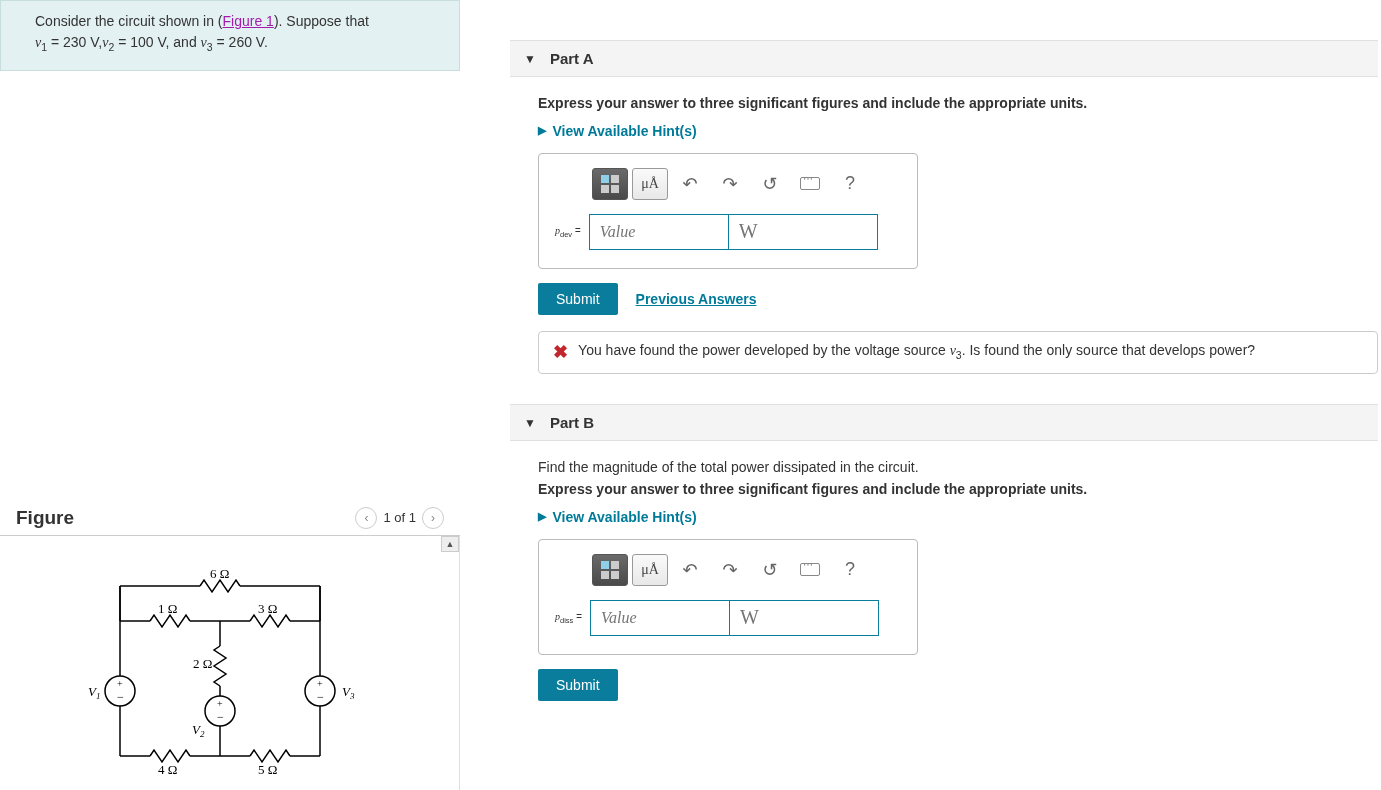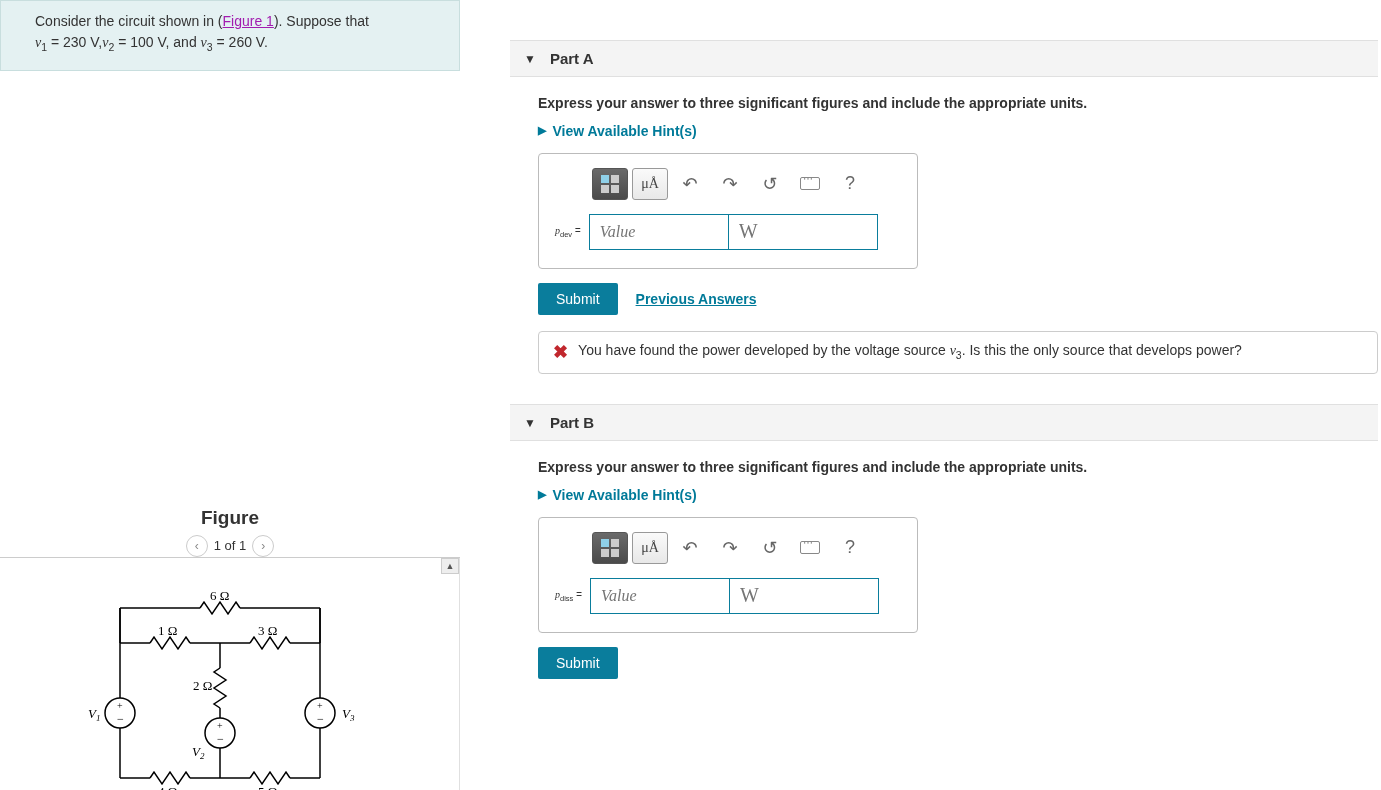--- a/index.html
+++ b/index.html
@@ -31,21 +31,20 @@
     color: #a21caf;
     text-decoration: underline;
   }
   .figure-header {
     display: flex;
     align-items: center;
     justify-content: space-between;
     padding: 0 16px;
     margin-top: 430px;
     border-bottom: 1px solid #ccc;
-    flex-direction: column;
   }
   .figure-title {
     font-size: 19px;
     font-weight: bold;
     color: #333;
     padding: 6px 0;
   }
   .figure-nav {
     display: flex;
     align-items: center;
@@ -377,31 +376,32 @@
         </div>
       </div>
       <div class="submit-row">
         <button class="submit-btn">Submit</button>
         <span class="prev-answers">Previous Answers</span>
       </div>
       <div class="feedback-box">
         <span class="x-icon">✖</span>
         <div class="feedback-text">
           <div class="sub">
-            <span>You have found the power developed by the voltage source </span><i class="math">v</i><span class="sub-s">3</span><span>. Is this the only source that develops power?</span>
+            <span>You have found the power developed by the voltage source </span><i class="math">v</i><span class="sub-s">3</span><span>. Is found the only source that develops power?</span>
           </div>
         </div>
       </div>
     </div>
 
     <div class="part-header" style="margin-top:30px">
       <span class="caret">▼</span>
       <span class="part-title">Part B</span>
     </div>
     <div class="part-body">
+      <div class="instr">Find the magnitude of the total power dissipated in the circuit.</div>
       <div class="instr-bold">Express your answer to three significant figures and include the appropriate units.</div>
       <div class="hint-link">
         <span class="tri">▶</span>
         <span>View Available Hint(s)</span>
       </div>
       <div class="answer-box">
         <div class="toolbar">
           <span class="tb-btn dark">
             <span class="frac-icon dark">
                 <span class="col">

